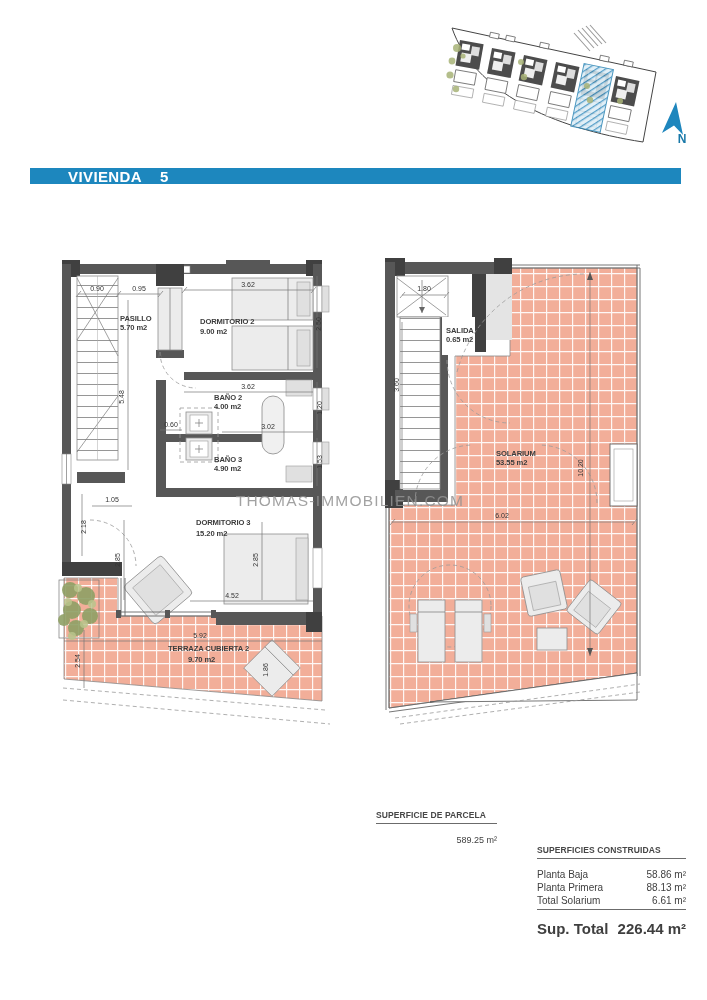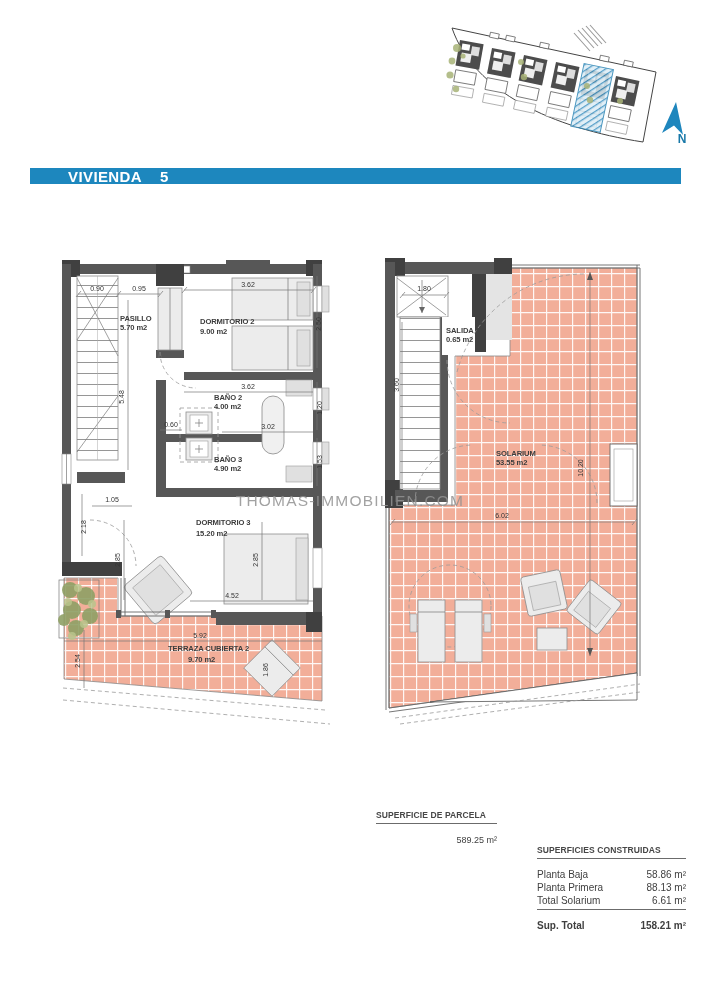--- a/index.html
+++ b/index.html
@@ -30,21 +30,21 @@
   .summary{position:absolute;left:0;top:0;width:707px;color:#3f3f3f;}
   .col{position:absolute;}
   .col-parcel{left:376px;top:810px;width:121px;}
   .col-built{left:537px;top:845px;width:149px;}
   .col-title{text-align:left;font-weight:700;font-size:8.5px;letter-spacing:.1px;color:#474747;}
   .rule{border-top:1.2px solid #6b6b6b;margin-top:3px;}
   .parcel-value{margin-top:11px;text-align:right;font-size:9px;}
   .rows{margin-top:9px;}
   .row{display:flex;justify-content:space-between;font-size:10px;line-height:13px;align-items:flex-end;}
   .rule2{margin-top:2px;}
-  .row-total{display:flex;justify-content:space-between;font-size:10px;margin-top:10px;font-weight:700;}
+  .row-total{display:flex;justify-content:space-between;font-size:15px;margin-top:10px;font-weight:700;}
 </style>
 </head>
 <body>
 
 <div class="page">
 
 <svg width="707" height="1000" viewBox="0 0 707 1000">
   <defs>
     <pattern id="tiles" width="13" height="13" patternUnits="userSpaceOnUse">
       <rect width="13" height="13" fill="#f2ae99"></rect>
@@ -400,18 +400,18 @@
         <span>88.13 m²</span>
       </div>
       <div class="row">
         <span>Total Solarium</span>
         <span>6.61 m²</span>
       </div>
     </div>
     <div class="rule rule2"></div>
     <div class="row-total">
       <span>Sup. Total</span>
-      <span>158.21 m²</span>
+      <span>226.44 m²</span>
     </div>
   </div>
 </div>
 
 </div>
 
 </body></html>

